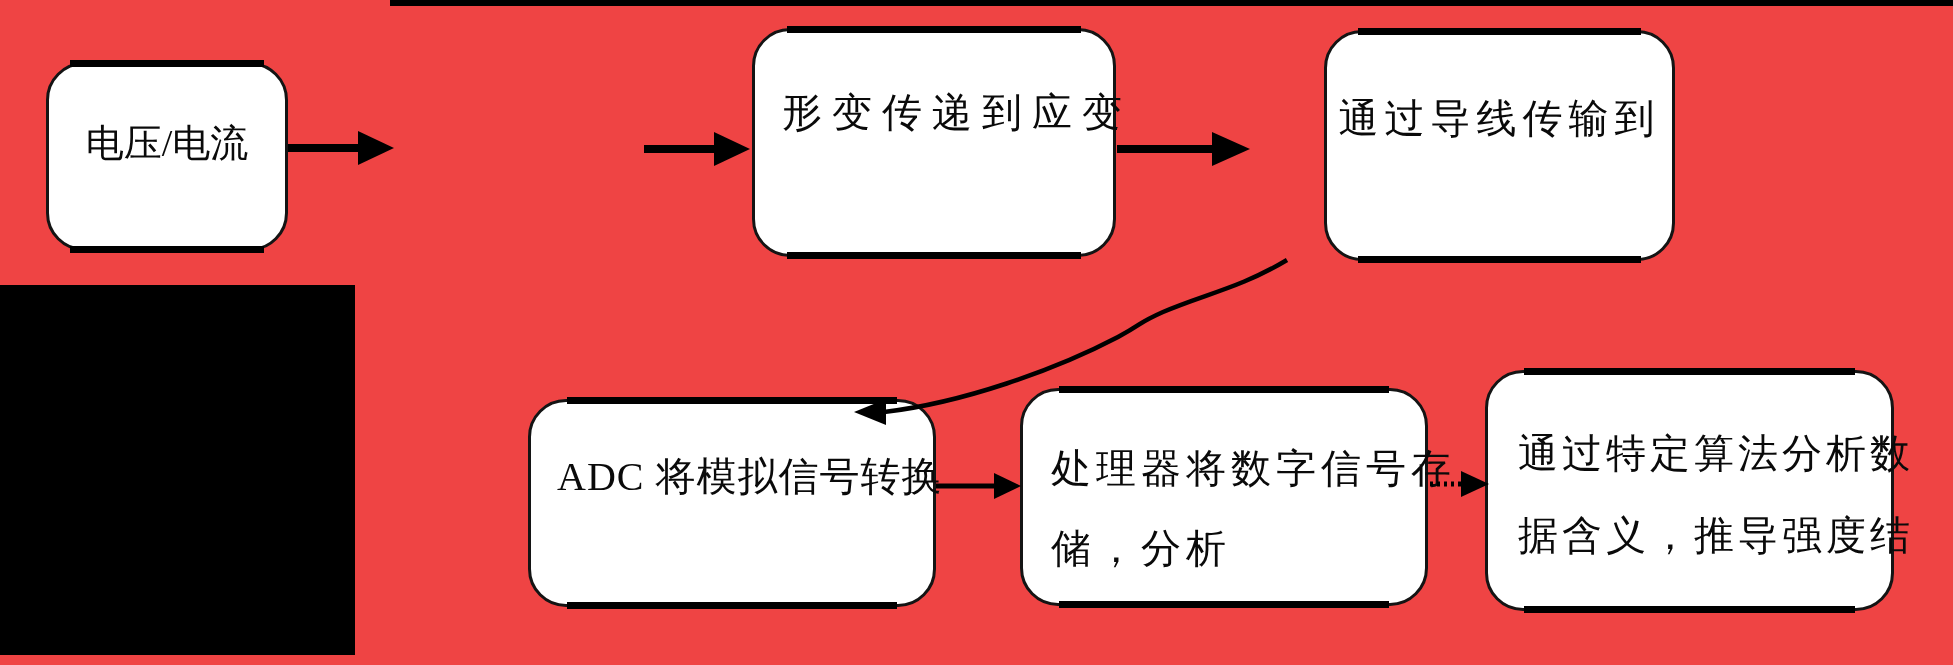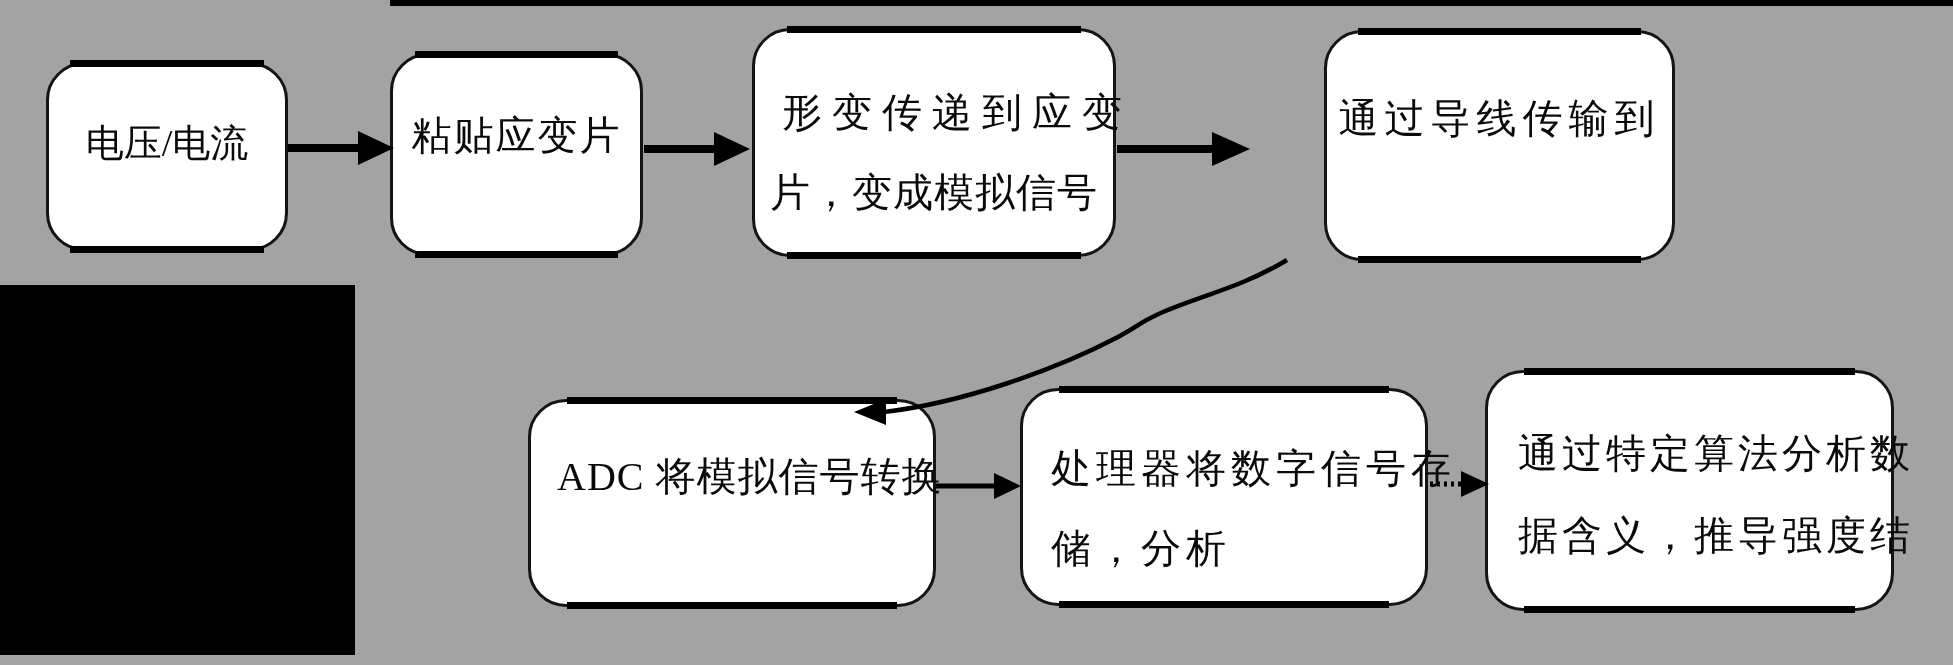--- a/index.html
+++ b/index.html
@@ -1,19 +1,19 @@
 <!DOCTYPE html>
 <html><head>
 <meta charset="utf-8">
 <style>
   html,body{margin:0;padding:0;background:#ffffff;}
   #stage{
     position:relative;
     width:1953px;height:665px;
-    background:#a3a3a3;
+    background:#ef4444;
     overflow:hidden;
     font-family:"Liberation Serif","DejaVu Serif",serif;
     color:#0a0a0a;
   }
   
   .top-rule{
     position:absolute;left:390px;top:0;width:1563px;height:6px;
     background:#000;
   }
   
@@ -68,27 +68,23 @@
 <div id="stage">
 
   <div class="top-rule"></div>
 
   <div class="redaction"></div>
 
   <div class="fbox b-excite">
     <span class="bline l1">电压/电流</span>
   </div>
 
-  <div class="fbox b-gauge">
-    <span class="bline l1">粘贴应变片</span>
-  </div>
 
   <div class="fbox b-deform">
     <span class="bline l1">形变传递到应变</span>
-    <span class="bline l2">片，变成模拟信号</span>
   </div>
 
   <div class="fbox b-opamp">
     <span class="bline l1">通过导线传输到</span>
   </div>
 
   <div class="fbox b-adc">
     <span class="bline l1">ADC 将模拟信号转换</span>
   </div>
 

